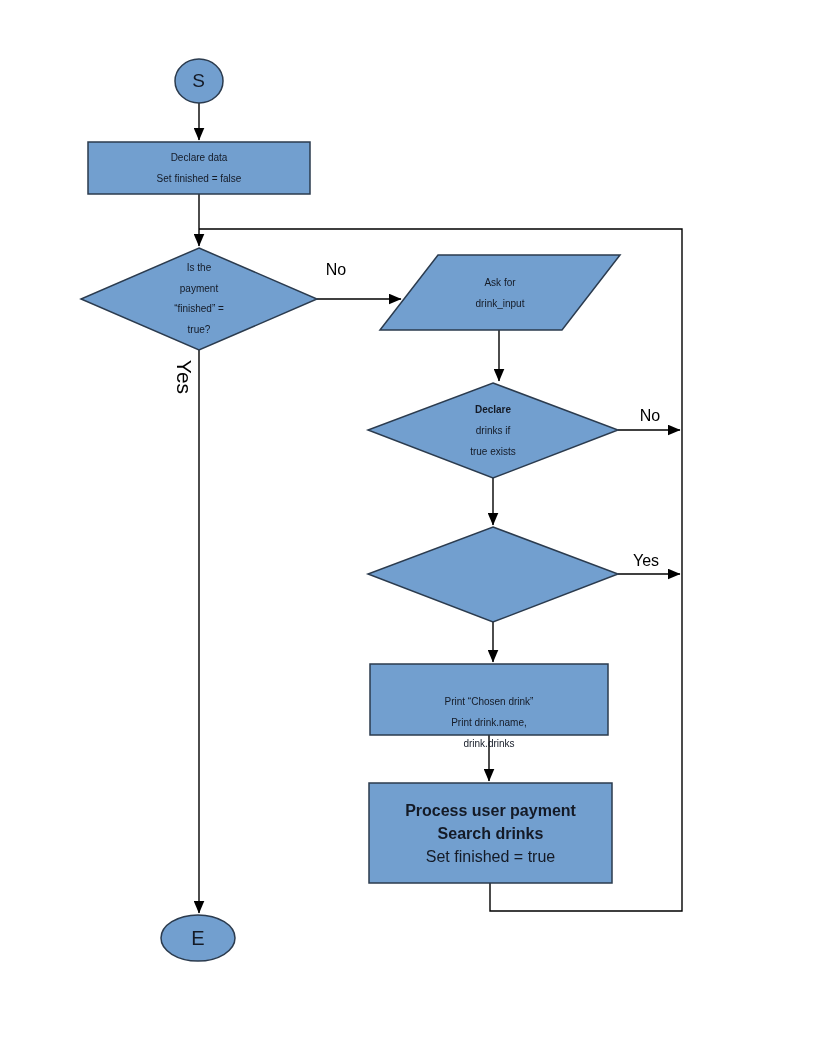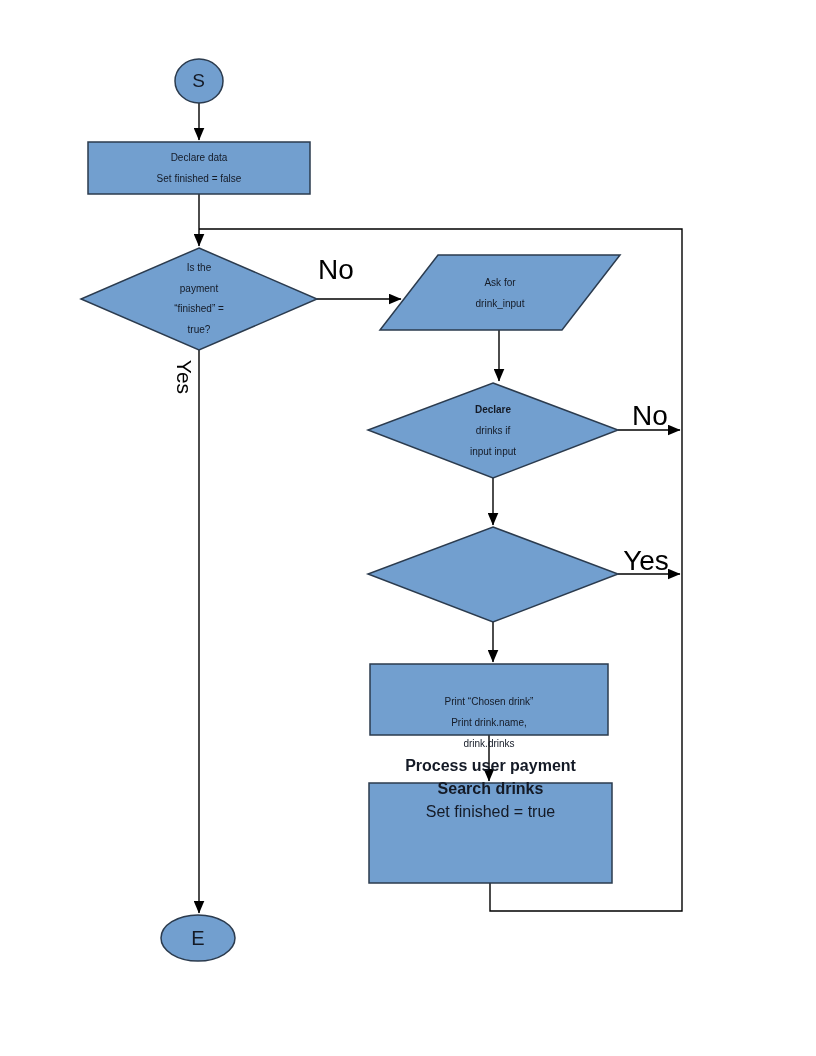--- a/index.html
+++ b/index.html
@@ -34,31 +34,31 @@
     font-size: 10px;
     line-height: 21px;
   }
   .node-text .bold { font-weight: bold; }
   .edge-label {
     position: absolute;
     display: flex;
     align-items: center;
     justify-content: center;
     color: var(--edge-label, #000000);
-    font-size: 28px;
+    font-size: 16px;
     line-height: 26px;
   }
   #t-start  { left: 175px; top: 58px;  width: 47px;  height: 45px; font-size: 19px; }
   #t-declare{ left: 88px;  top: 142px; width: 222px; height: 52px; }
   #t-d1     { left: 104px; top: 257px; width: 190px; height: 84px; line-height: 20.5px; text-align: center; }
   #t-para   { left: 410px; top: 271px; width: 180px; height: 43px; }
   #t-d2     { left: 403px; top: 399px; width: 180px; height: 63px; }
   #t-d3     { left: 403px; top: 544px; width: 180px; height: 60px; font-size: 14px; line-height: 20px; }
   #t-print  { left: 370px; top: 687px; width: 238px; height: 71px; }
-  #t-process{ left: 369px; top: 738px; width: 243px; height: 100px; font-size: 16px; line-height: 23px; }
+  #t-process{ left: 369px; top: 783px; width: 243px; height: 100px; font-size: 16px; line-height: 23px; }
   #t-end    { left: 161px; top: 915px; width: 74px;  height: 46px; font-size: 20px; }
   #lbl-no-1  { left: 314px; top: 256px; width: 44px; height: 28px; }
   #lbl-no-2  { left: 628px; top: 402px; width: 44px; height: 28px; }
   #lbl-yes-2 { left: 621px; top: 547px; width: 50px; height: 28px; }
   #lbl-yes-1 {
     left: 162px; top: 363px; width: 44px; height: 28px;
     transform: rotate(90deg);
     font-size: 21px;
   }
 </style>
@@ -114,21 +114,21 @@
   </div>
 
   <div class="node-text" id="t-para">
     <span>Ask for</span>
     <span>drink_input</span>
   </div>
 
   <div class="node-text" id="t-d2">
     <span class="bold">Declare</span>
     <span>drinks if</span>
-    <span>input input</span>
+    <span>true exists</span>
   </div>
 
 
   <div class="node-text" id="t-print">
     <span>Print “Chosen drink”</span>
     <span>Print drink.name,</span>
     <span>drink.drinks</span>
   </div>
 
   <div class="node-text" id="t-process">

